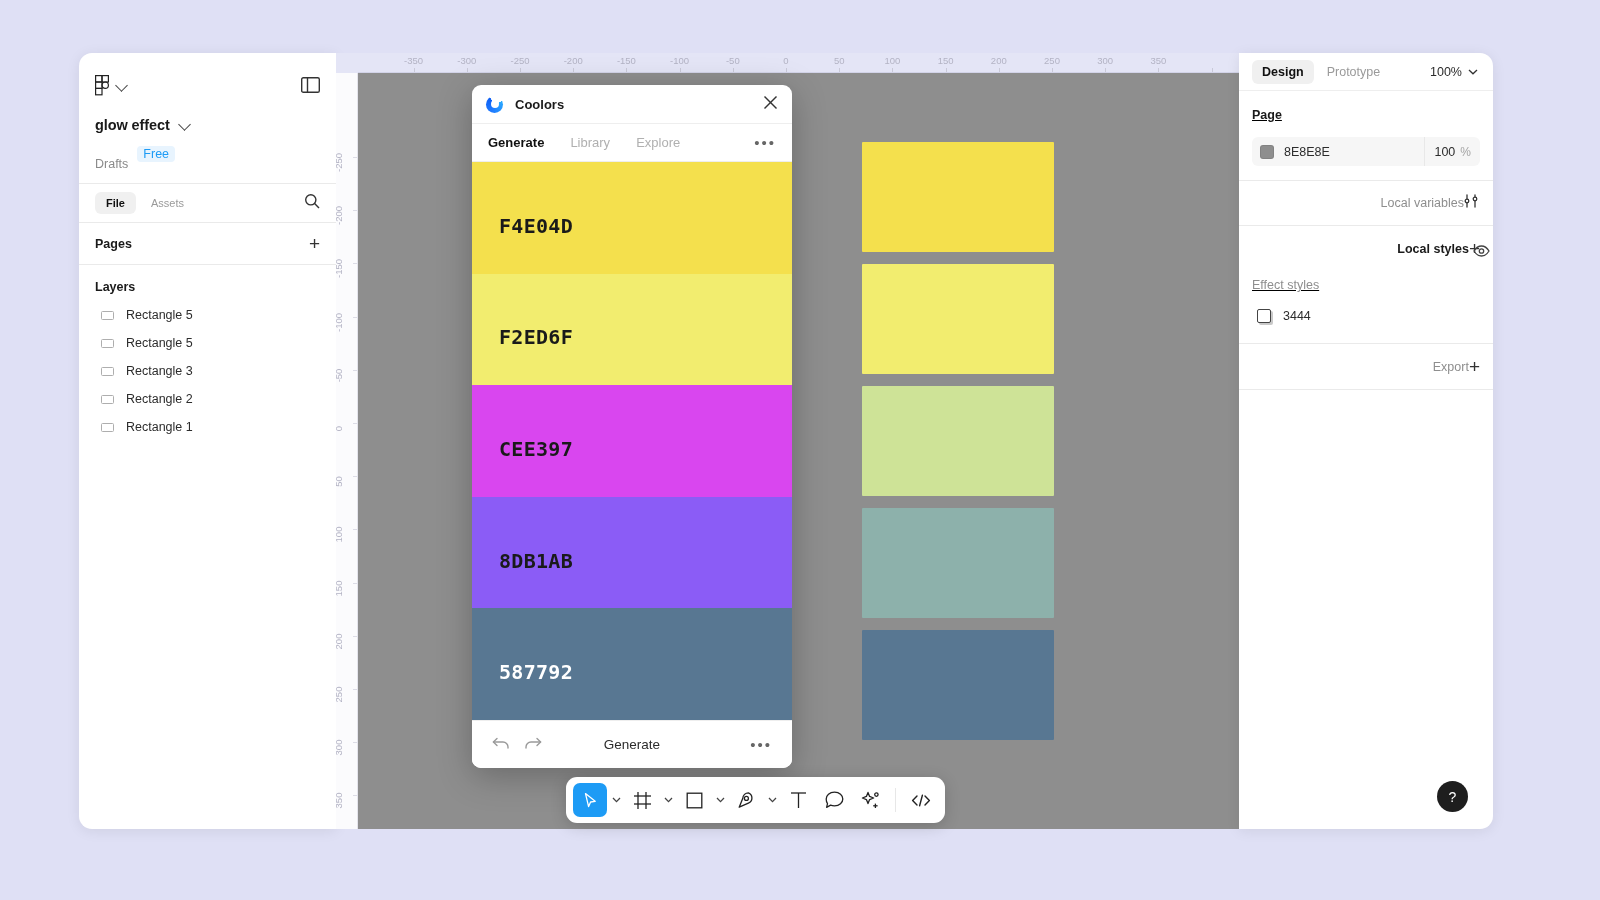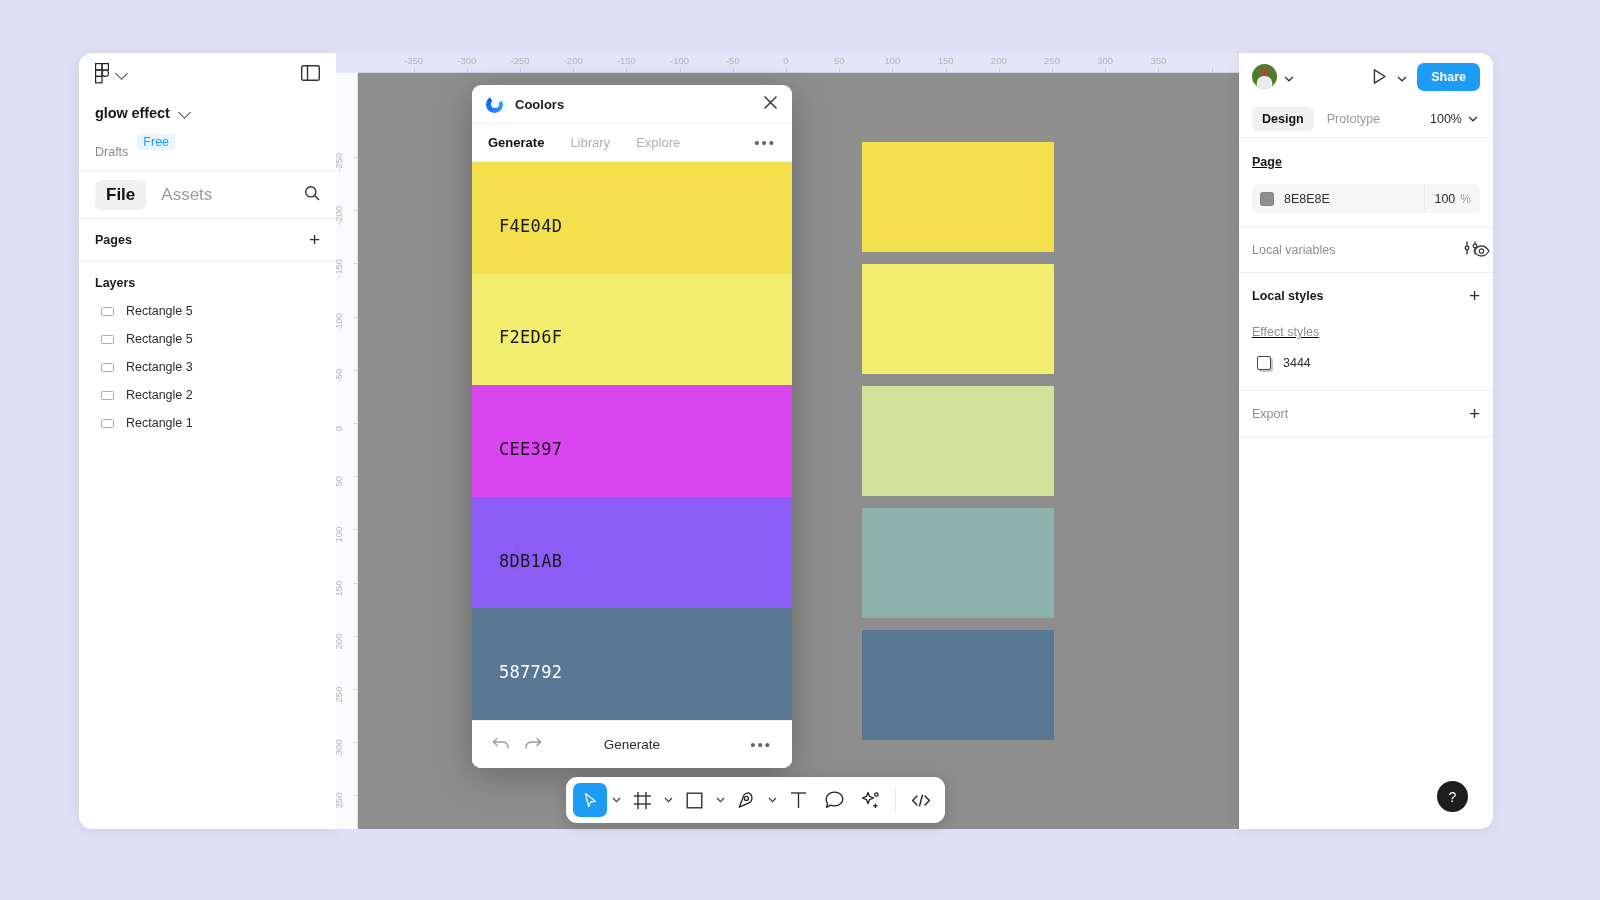--- a/index.html
+++ b/index.html
@@ -17,35 +17,35 @@
 
   
   .left-panel {
     position: absolute; left: 79px; top: 53px;
     width: 257px; height: 776px;
     background: #ffffff;
     border-radius: 13px 0 0 13px;
     box-shadow: 0 2px 14px rgba(0,0,0,.08);
     overflow: hidden;
   }
-  .lp-top { padding: 5px 16px 0 16px; }
+  .lp-top { padding: 17px 16px 0 16px; }
   .lp-row1 { display:flex; align-items:center; justify-content:space-between; height:34px; }
   .figma-logo { display:flex; align-items:center; gap:7px; cursor:pointer; }
   .chev { width:9px; height:9px; border-right:1.4px solid #444; border-bottom:1.4px solid #444;
           transform: rotate(45deg); margin-top:-4px; }
   .panel-toggle { cursor:pointer; }
   .file-title { display:flex; align-items:center; gap:10px; margin-top:13px; }
   .file-title .name { font-size:14.5px; font-weight:600; color:#1a1a1a; letter-spacing:-.1px; }
   .meta-row { display:flex; align-items:center; gap:9px; margin-top:4px; padding-bottom:12px; }
   .meta-drafts { font-size:12.5px; color:#8a8a8a;margin-top:20px; }
   .meta-free { font-size:12.5px; color:#1d9bf5; background:#e8f4fe; border-radius:4px; padding:1px 6px; font-weight:500;}
   .divider { height:1px; background:#eaeaea; }
   .tabs-row { display:flex; align-items:center; justify-content:space-between; padding:8px 16px; }
   .tabs { display:flex; gap:4px; }
-  .tab { font-size:17px; padding:5px 11px; border-radius:6px; color:#9a9a9a; cursor:pointer; }
+  .tab { font-size:11px; padding:5px 11px; border-radius:6px; color:#9a9a9a; cursor:pointer; }
   .tab.active { background:#f0f0f0; color:#111; font-weight:600; }
   .sect-row { display:flex; align-items:center; justify-content:space-between; padding:11px 16px; }
   .sect-title { font-size:12.5px; font-weight:600; color:#1a1a1a; }
   .plus { font-size:19px; color:#333; line-height:1; cursor:pointer; font-weight:300; }
   .layers-head { padding: 12px 16px 6px 16px; }
   .layer-item { display:flex; align-items:center; gap:12px; padding:7px 16px 7px 22px; cursor:pointer; }
   .layer-label { font-size:12.5px; color:#2c2c2c; }
   .rect-ico { width:13px; height:9px; border:1.4px solid #aeaeae; border-radius:1.5px; flex:none;}
 
   
@@ -86,21 +86,21 @@
                    background:#fff; border-radius:50%; }
   .pl-title { font-size:13px; font-weight:600; color:#1a1a1a; margin-left:12px; }
   .pl-close { margin-left:auto; cursor:pointer; }
   .pl-tabs { height:39px; display:flex; align-items:center; padding:0 16px;
              border-top:1px solid #eee; border-bottom:1px solid #eee; flex:none; gap:26px; }
   .pl-tab { font-size:13px; color:#b0b0b0; cursor:pointer; }
   .pl-tab.active { color:#111; font-weight:600; }
   .pl-dots { margin-left:auto; letter-spacing:2px; color:#666; font-size:15px; cursor:pointer; line-height:1;}
   .swatches { flex:1 1 auto; display:flex; flex-direction:column; }
   .swatch { flex:1 1 0; display:flex; align-items:center; padding-left:27px; cursor:pointer;}
-  .swatch span { font-family:"DejaVu Sans Mono", monospace; font-size:17px; font-weight:400; letter-spacing:.3px;margin-top:16px; }
+  .swatch span { font-family:"DejaVu Sans Mono", monospace; font-size:20px; font-weight:700; letter-spacing:.3px;margin-top:16px; }
   .pl-foot { height:48px; flex:none; display:flex; align-items:center; padding:0 20px;
              border-top:1px solid #eee; position:relative; background:#fff;}
   .pl-foot .gen { position:absolute; left:0; right:0; text-align:center; font-size:13.5px; color:#2c2c2c; pointer-events:none;}
   .undo, .redo { cursor:pointer; }
   .redo { margin-left:14px; }
   .pl-foot .fdots { margin-left:auto; letter-spacing:2px; color:#666; font-size:15px; cursor:pointer; line-height:1; z-index:2;}
 
   
   .toolbar {
     position:absolute; left:566px; top:777px; height:46px;
@@ -139,21 +139,21 @@
   .rp-sect { padding:14px 13px 6px 13px;text-decoration:underline; }
   .rp-sect-title { font-size:12.5px; font-weight:600; color:#1a1a1a; }
   .fill-row { display:flex; align-items:center; margin:8px 13px 14px 13px; height:29px;
               background:#f6f6f6; border-radius:6px; padding-left:8px; }
   .fill-chip { width:14px; height:14px; border-radius:3px; background:#8e8e8e; border:1px solid #00000014; flex:none; cursor:pointer;}
   .fill-hex { font-size:12.5px; color:#2c2c2c; margin-left:10px; }
   .fill-opa-wrap { margin-left:auto; display:flex; align-items:center; border-left:1px solid #e8e8e8; height:100%; padding:0 9px; gap:5px;}
   .fill-opa { font-size:12.5px; color:#2c2c2c; }
   .fill-pct { font-size:12px; color:#a5a5a5; }
   .eye { margin-left:8px; margin-right:4px; cursor:pointer; }
-  .rp-row { display:flex; align-items:center; justify-content:space-between; padding:13px; }
+  .rp-row { display:flex; align-items:center; justify-content:flex-end; padding:13px; }
   .rp-row-lab { font-size:12.5px; color:#8e8e8e; }
   .rp-row-lab.dark { color:#1a1a1a; font-weight:600;}
   .style-item { display:flex; align-items:center; gap:12px; padding:7px 13px; cursor:pointer;}
   .effect-chip { width:14px; height:14px; border:1.4px solid #444; border-radius:2px; background:#fff;
                  box-shadow:2px 2px 0 0 #c9c9c9; flex:none;}
   .style-name { font-size:12.5px; color:#2c2c2c; }
   .help-btn { position:absolute; left:1437px; top:781px; width:31px; height:31px; border-radius:50%;
               background:#1e1e1e; color:#fff; display:flex; align-items:center; justify-content:center;
               font-size:14px; cursor:pointer; z-index:45;}
 </style>
@@ -438,39 +438,20 @@
     <div class="tb">
       <svg width="20" height="15" viewBox="0 0 20 15" fill="none" stroke="#222" stroke-width="1.4" stroke-linecap="round" stroke-linejoin="round">
         <path d="M6 3 L1.6 7.5 L6 12"></path>
           <path d="M14 3 L18.4 7.5 L14 12"></path>
           <line x1="11.4" y1="2.2" x2="8.6" y2="12.8"></line>
       </svg>
     </div>
   </div>
 
   <div class="right-panel">
-    <div class="rp-top">
-      <span class="avatar"></span>
-      <span class="av-chev">
-        <svg width="10" height="6" viewBox="0 0 10 6" fill="none" stroke="#333" stroke-width="1.3">
-            <path d="M1 1 L5 4.8 L9 1"></path>
-          </svg>
-      </span>
-      <span class="play">
-        <svg width="17" height="17" viewBox="0 0 17 17" fill="none" stroke="#333" stroke-width="1.4" stroke-linejoin="round">
-          <path d="M3.4 1.8 L14 8.5 L3.4 15.2 Z"></path>
-        </svg>
-      </span>
-      <span class="play-chev">
-        <svg width="10" height="6" viewBox="0 0 10 6" fill="none" stroke="#333" stroke-width="1.3">
-            <path d="M1 1 L5 4.8 L9 1"></path>
-          </svg>
-      </span>
-      <button class="share">Share</button>
-    </div>
 
     <div class="rp-tabs">
       <span class="rp-tab active">Design</span>
       <span class="rp-tab">Prototype</span>
       <span class="zoom-ctl">
         <span class="zoom-val">100%</span>
         <svg width="10" height="6" viewBox="0 0 10 6" fill="none" stroke="#333" stroke-width="1.3">
             <path d="M1 1 L5 4.8 L9 1"></path>
           </svg>
       </span>

